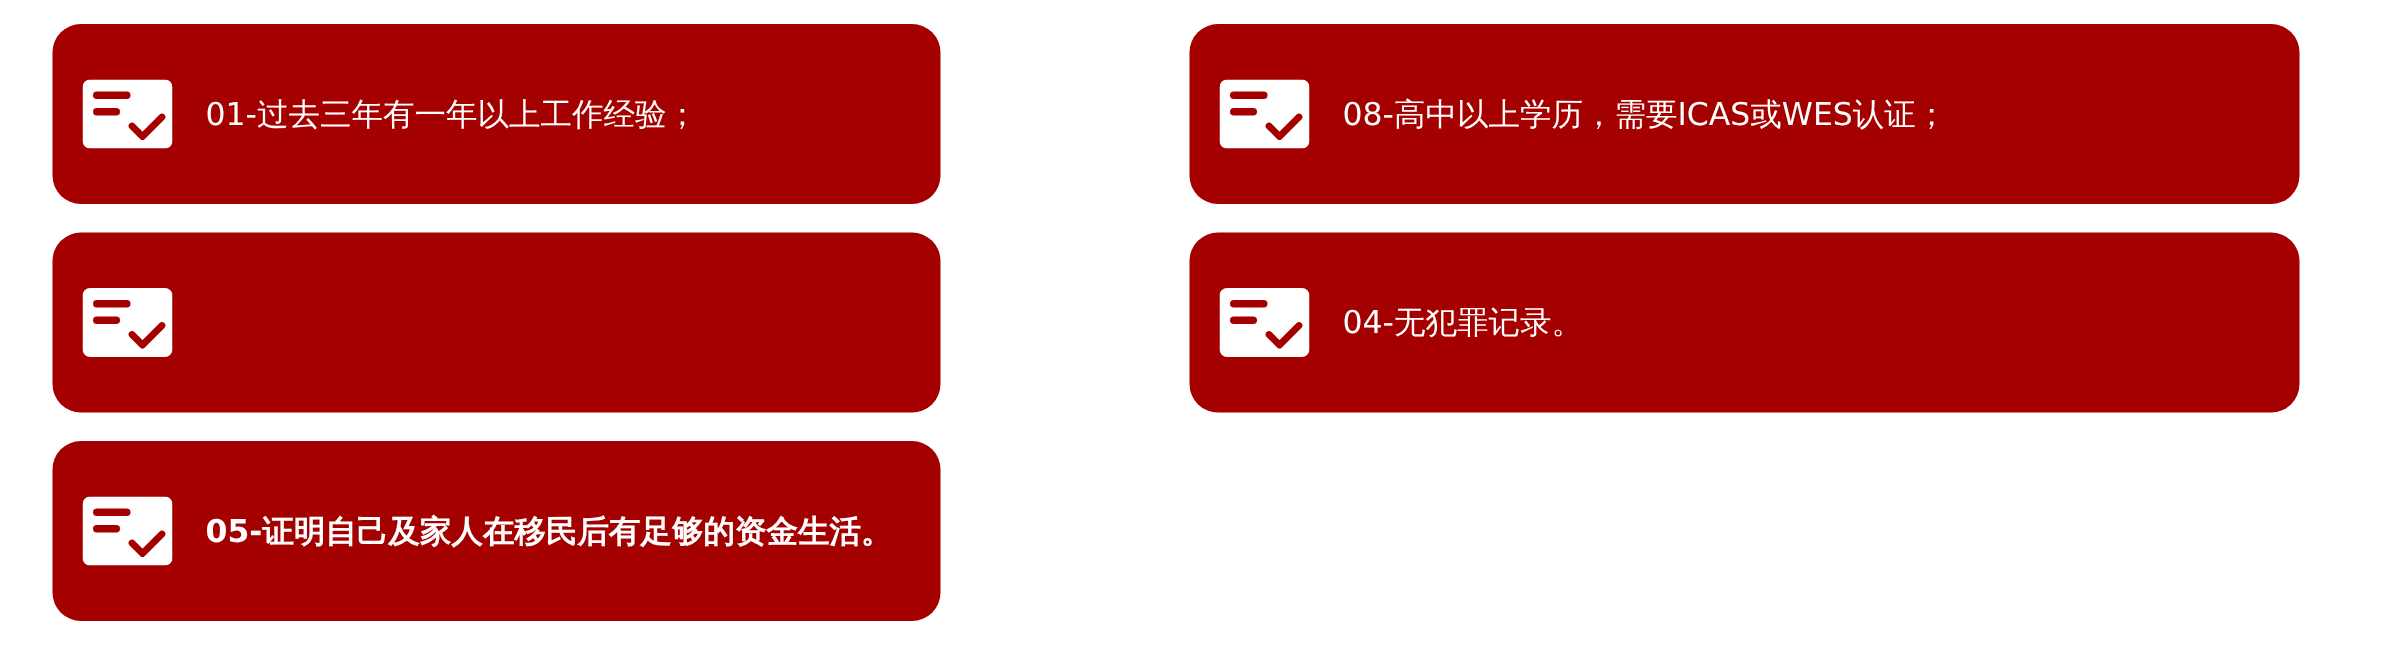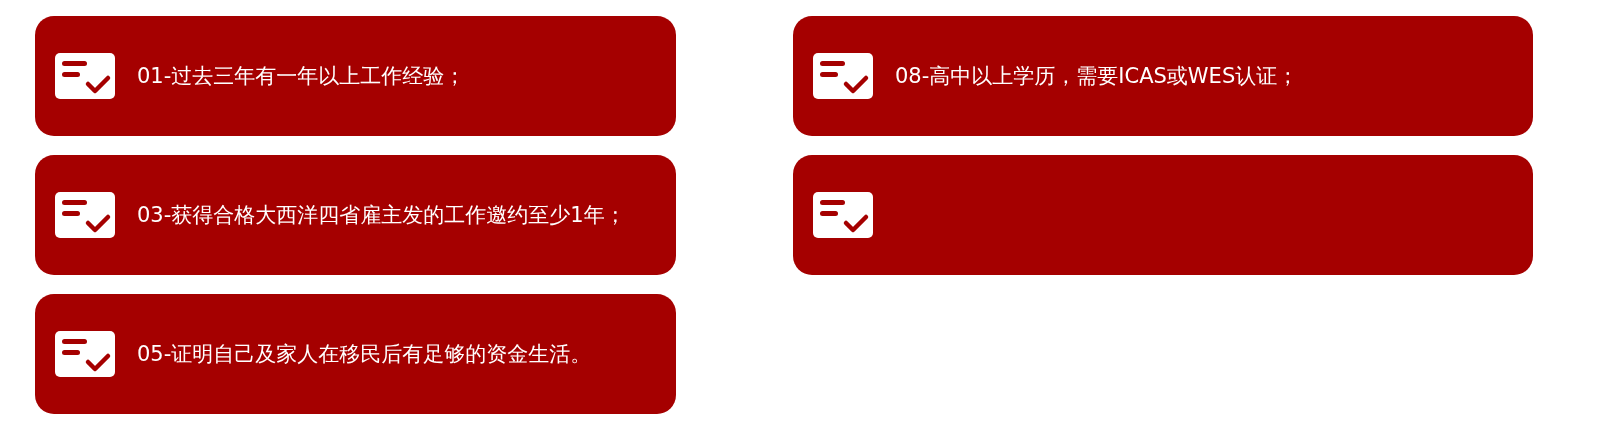--- a/index.html
+++ b/index.html
@@ -16,25 +16,25 @@
     }
     .card {
       position: absolute;
       height: 120px;
       background: #a50000;
       border-radius: 19px;
       display: flex;
       align-items: center;
       box-sizing: border-box;
     }
-    .card.col-left { left: 35px; width: 641px; text-align: right; }
+    .card.col-left { left: 35px; width: 592px; text-align: right; }
     .card.col-right { left: 793px; width: 740px; }
     .card.row-1 { top: 16px; }
     .card.row-2 { top: 155px; }
-    .card.row-3 { top: 294px; }
+    .card.row-3 { top: 294px; font-weight: bold; }
     .icon {
       position: absolute;
       left: 20px;
       top: 37px;
       width: 60px;
       height: 46px;
     }
     .icon svg { display: block; width: 60px; height: 46px; }
     .label {
       position: absolute;
@@ -79,32 +79,32 @@
 
   <div class="card col-left row-2">
     <span class="icon">
       <svg viewBox="0 0 60 46" xmlns="http://www.w3.org/2000/svg">
         <rect x="0" y="0" width="60" height="46" rx="5" ry="5" fill="#ffffff"></rect>
         <rect x="7" y="8" width="25" height="5" rx="2.5" fill="#a50000"></rect>
         <rect x="7" y="19" width="18" height="5" rx="2.5" fill="#a50000"></rect>
         <polyline points="33,31 40,38 53,25" fill="none" stroke="#a50000" stroke-width="4.5" stroke-linecap="round" stroke-linejoin="round"></polyline>
       </svg>
     </span>
-    <span class="label">03-获得合格大西洋四省雇主发的工作邀约至少1年；</span>
   </div>
 
   <div class="card col-right row-2">
     <span class="icon">
       <svg viewBox="0 0 60 46" xmlns="http://www.w3.org/2000/svg">
         <rect x="0" y="0" width="60" height="46" rx="5" ry="5" fill="#ffffff"></rect>
         <rect x="7" y="8" width="25" height="5" rx="2.5" fill="#a50000"></rect>
         <rect x="7" y="19" width="18" height="5" rx="2.5" fill="#a50000"></rect>
         <polyline points="33,31 40,38 53,25" fill="none" stroke="#a50000" stroke-width="4.5" stroke-linecap="round" stroke-linejoin="round"></polyline>
       </svg>
     </span>
+    <span class="label">04-无犯罪记录。</span>
   </div>
 
   <div class="card col-left row-3">
     <span class="icon">
       <svg viewBox="0 0 60 46" xmlns="http://www.w3.org/2000/svg">
         <rect x="0" y="0" width="60" height="46" rx="5" ry="5" fill="#ffffff"></rect>
         <rect x="7" y="8" width="25" height="5" rx="2.5" fill="#a50000"></rect>
         <rect x="7" y="19" width="18" height="5" rx="2.5" fill="#a50000"></rect>
         <polyline points="33,31 40,38 53,25" fill="none" stroke="#a50000" stroke-width="4.5" stroke-linecap="round" stroke-linejoin="round"></polyline>
       </svg>

